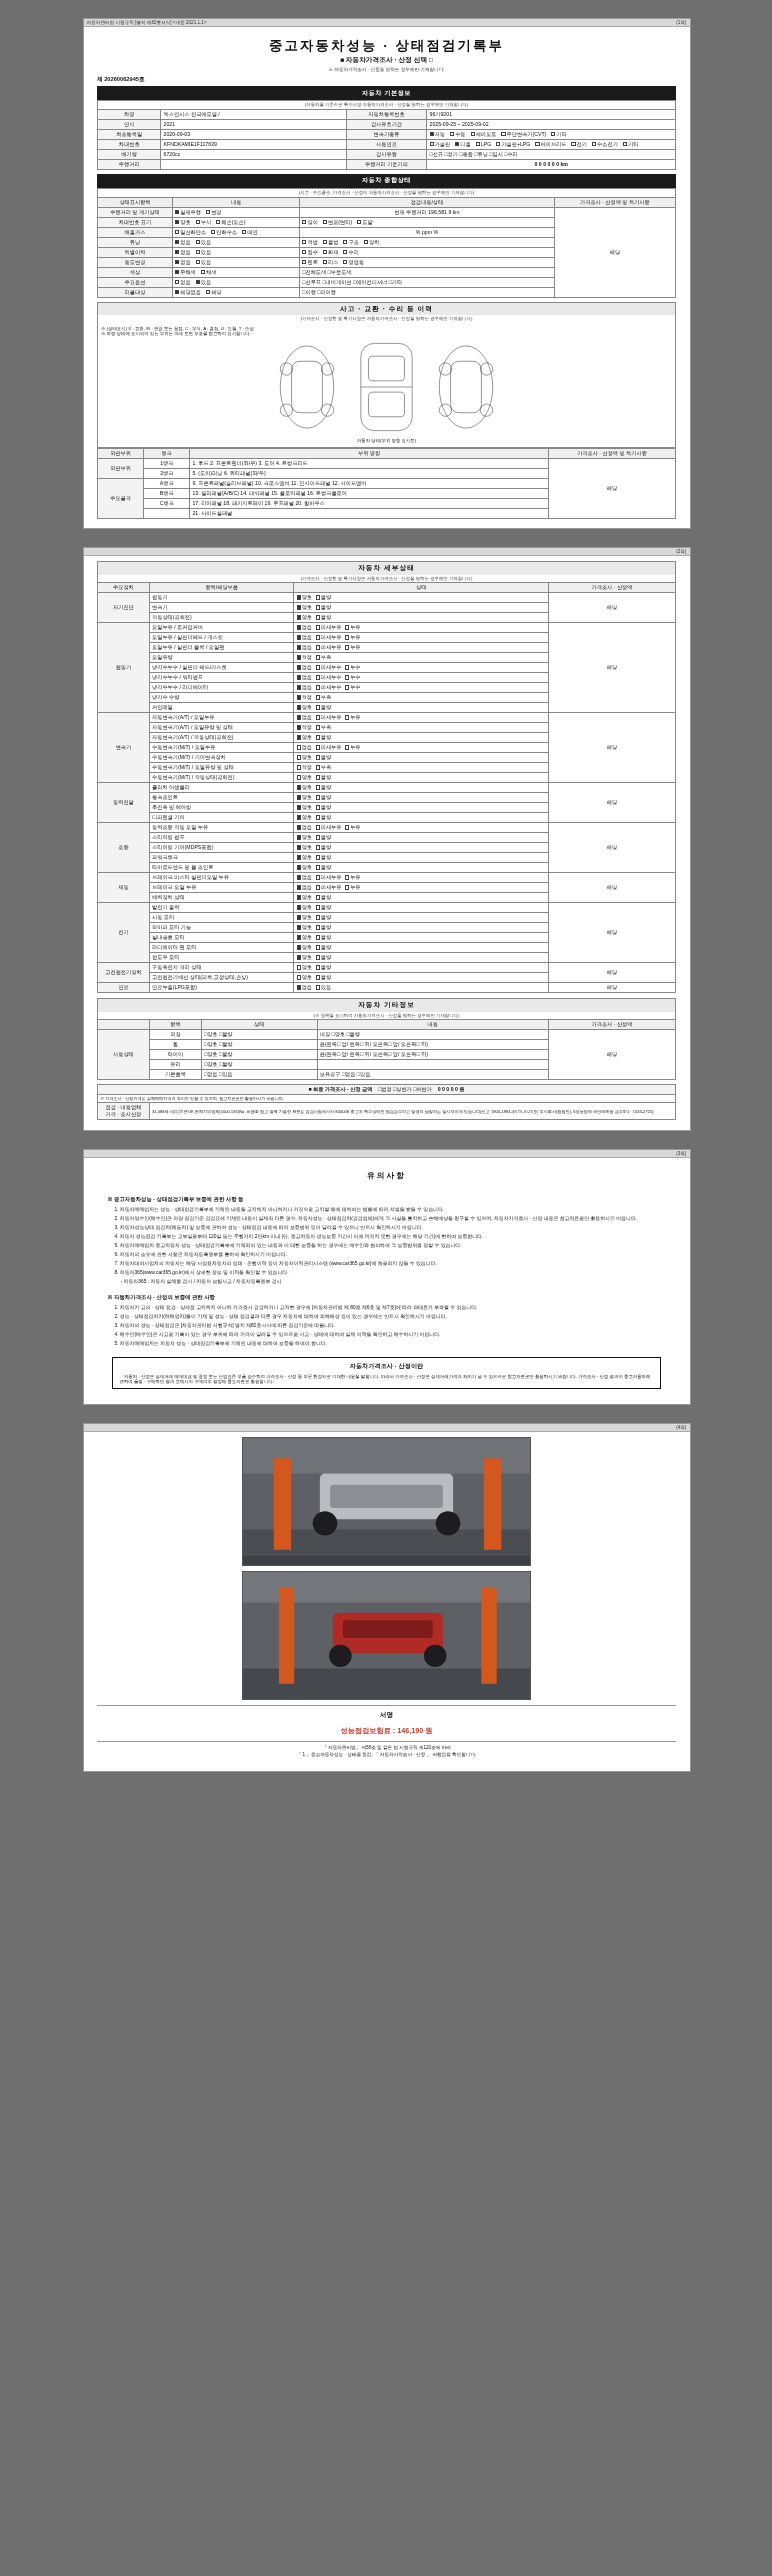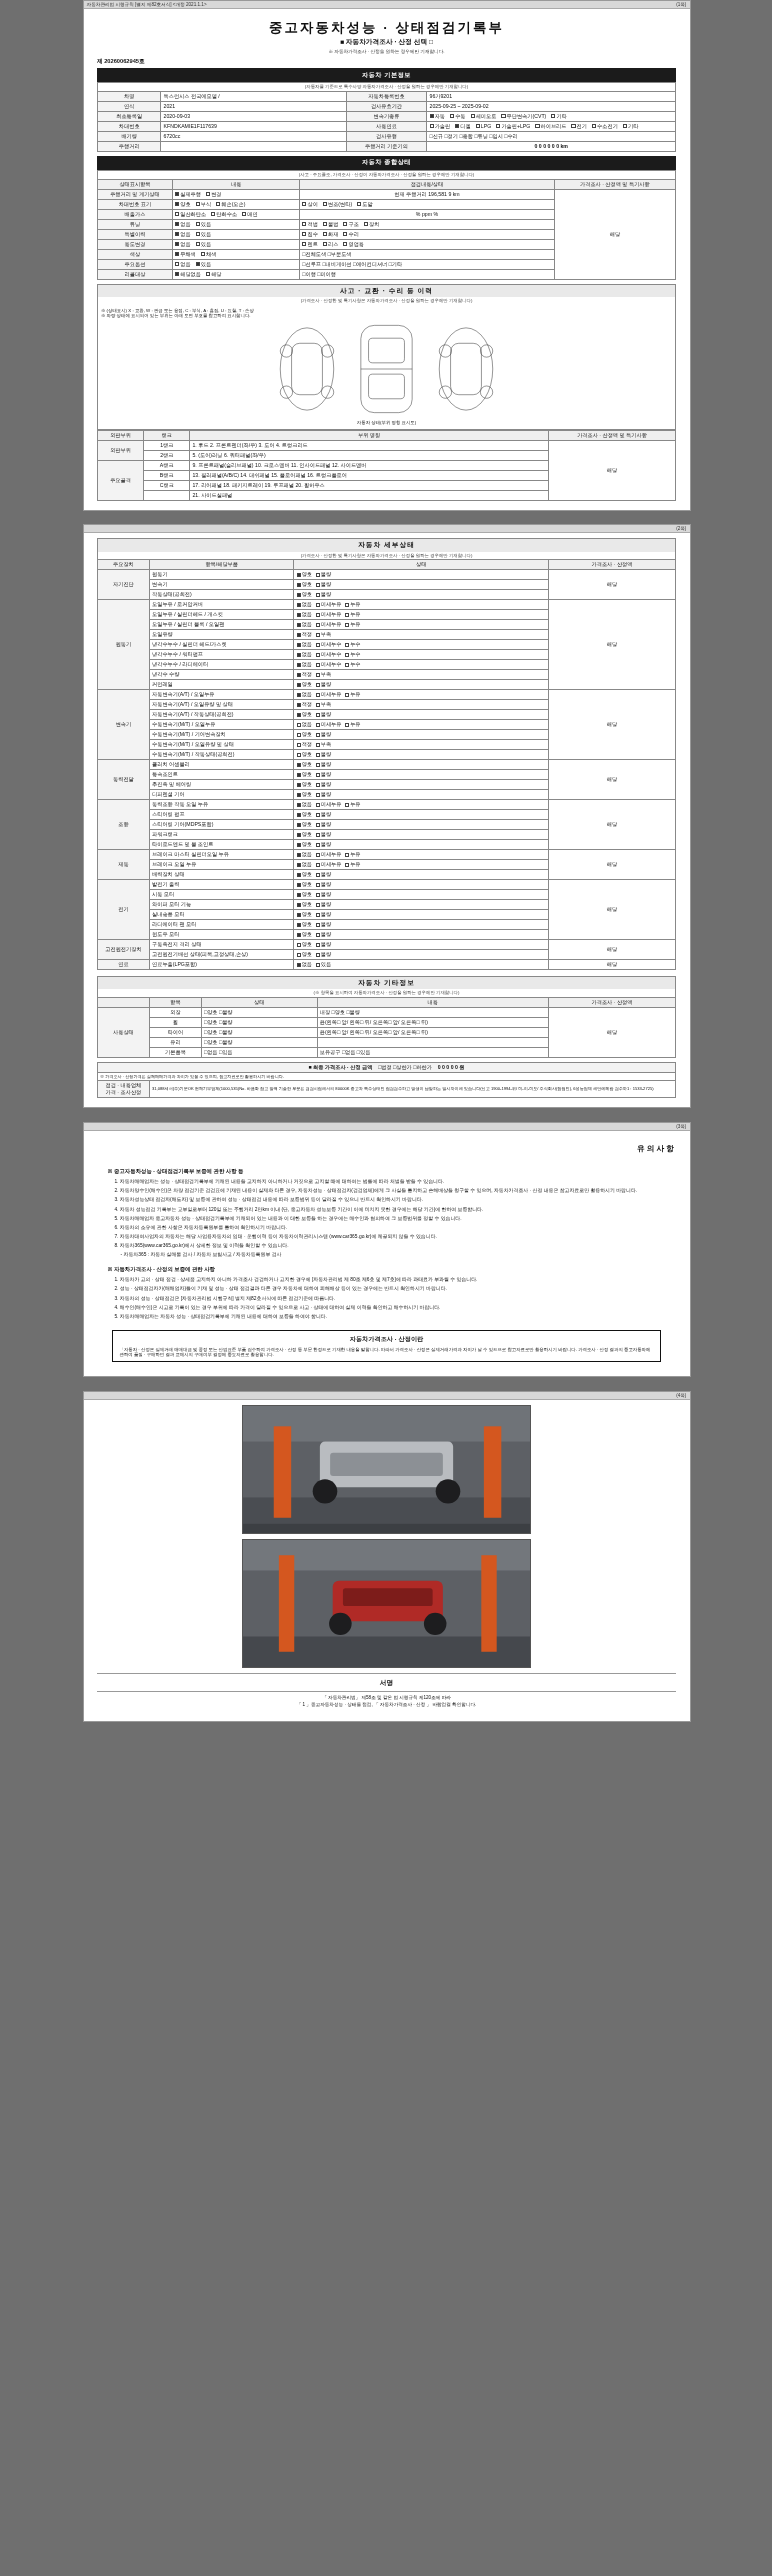--- a/index.html
+++ b/index.html
@@ -6,21 +6,21 @@
   html, body { margin:0; padding:0; }
   body {
     width:773px;
     background:#6f6f6f;
     font-family:"Liberation Sans", sans-serif;
     font-size:5.7px;
     color:#111;
   }
   .page {
     width:608px;
-    margin:0 auto;
+    margin:18px auto;
     background:#ffffff;
     border:0.5px solid #999;
     margin-bottom:13.4px;
     padding:0;
   }
   .page-top-bar{
     background:#d8d8d8;
     border-bottom:0.5px solid #aaa;
     font-size:4.6px;
     padding:1px 3.1px;
@@ -106,21 +106,21 @@
     background:#fff;
   }
   .diagram{
     display:flex;
     justify-content:center;
     align-items:center;
     gap:5.2px;
     padding:2.1px 0 1px 0;
   }
   .notice-h{
-    text-align:right;
+    text-align:center;
     font-size:7.7px;
     font-weight:bold;
     letter-spacing:2.1px;
     padding:8.2px 0 7.2px 0;
   }
   .notice-body{
     padding:0 10.3px;
     font-size:4.9px;
     line-height:1.65;
     color:#111;
@@ -762,19 +762,23 @@
         <rect x="70" y="30" width="30" height="190" fill="#d4571f"></rect>
         <rect x="465" y="30" width="30" height="190" fill="#d4571f"></rect>
         <rect x="175" y="80" width="215" height="80" rx="12" fill="#b02a26"></rect>
         <rect x="195" y="95" width="175" height="35" rx="5" fill="#7d1c1a"></rect>
         <circle cx="190" cy="165" r="22" fill="#1d1d1f"></circle>
         <circle cx="375" cy="165" r="22" fill="#1d1d1f"></circle>
       </svg>
     </div>
 
     <div class="sign-row">서명</div>
+    <div class="fee">
+      <span>성능점검보험료 :</span>
+      <span>146,190 원</span>
+    </div>
     <div class="footer-note">
       <div>「 자동차관리법」 제58조 및 같은 법 시행규칙 제120조에 따라</div>
       <div>「 1 」중고자동차성능 · 상태를 점검, 「 자동차가격조사 · 산정 」 바랍검결 확인합니다.</div>
     </div>
   </div>
 </div>
 
 
 </body></html>

